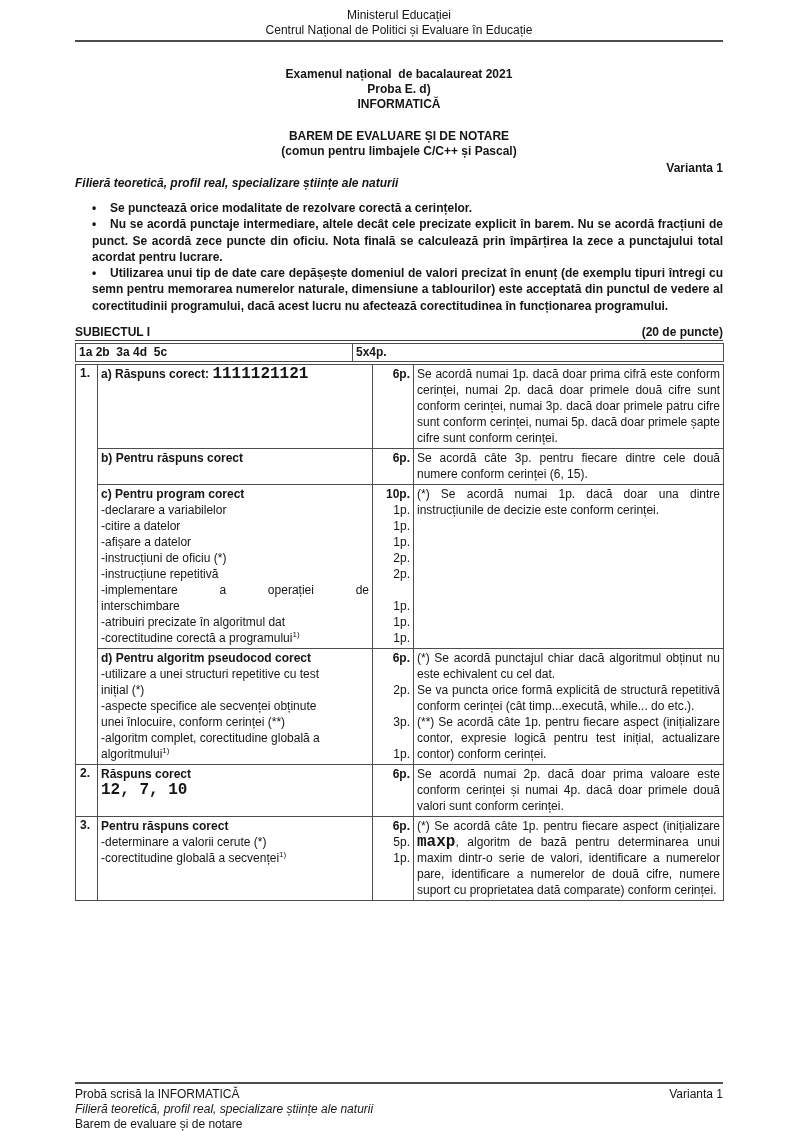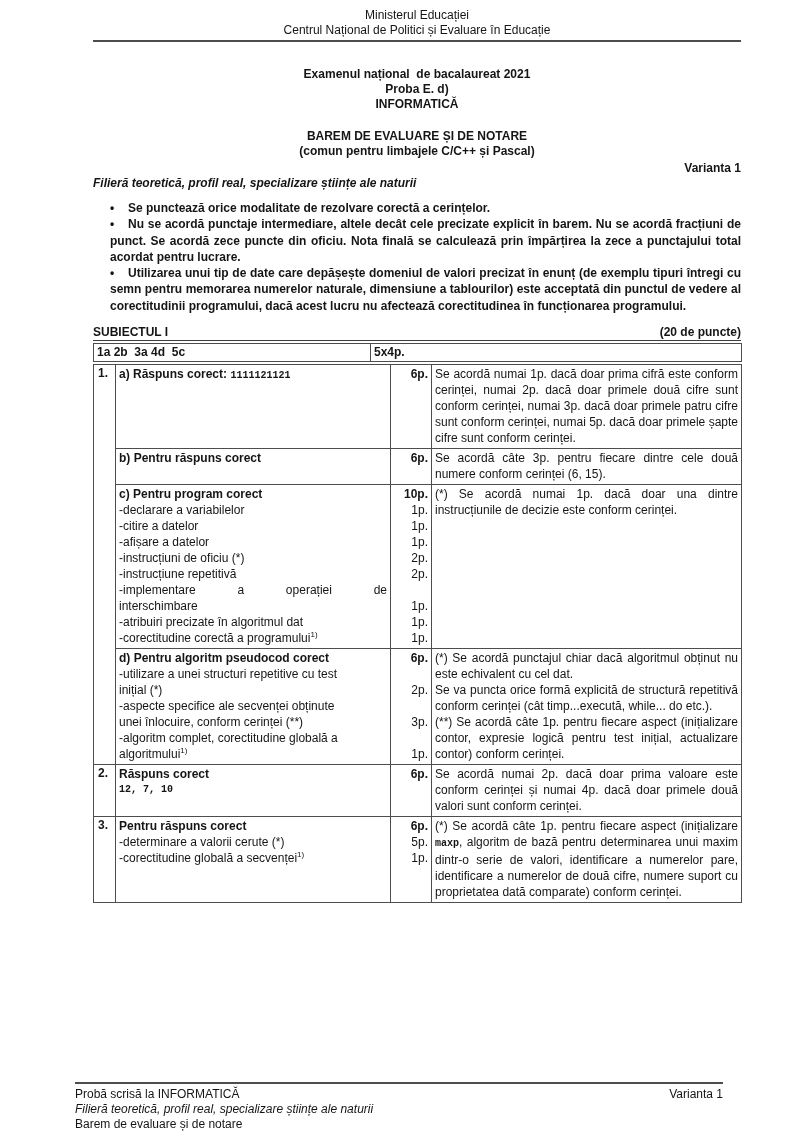--- a/index.html
+++ b/index.html
@@ -1,21 +1,21 @@
 <!DOCTYPE html>
 <html><head>
 <meta charset="utf-8">
 <style>
   html,body { margin:0; padding:0; background:#e8e8e8; }
   .page {
     width:800px; height:1132px; position:relative; background:#ffffff;
     color:#151515; font-family:"Liberation Sans", sans-serif; font-size:12px;
     margin:0 auto; overflow:hidden; box-sizing:border-box;
   }
-  .margins { position:absolute; left:93px; width:648px; top:8px; }
+  .margins { position:absolute; left:75px; width:648px; top:8px; }
 
   
   .org { text-align:center; line-height:15px; }
   .header-rule { border-bottom:2px solid #4d4d4d; margin-top:2px; }
 
   .title-block { text-align:center; font-weight:bold; margin-top:25px; }
   .title-block div { line-height:15px; }
   .pre { white-space:pre-wrap; }
 
   .barem-block { text-align:center; font-weight:bold; margin-top:17px; }
@@ -42,21 +42,21 @@
   td { border:1.4px solid #4d4d4d; vertical-align:top; padding:1px 3px 2px 3px; }
   .t1-answers { font-weight:bold; }
   .t1-scoring { font-weight:bold; }
 
   .num  { font-weight:bold; padding-left:4px; }
   .desc {}
   .pts  { text-align:right; padding-right:3px; }
   .note { text-align:justify; }
   .dl, .pl, .npar, .note div { line-height:16px; min-height:16px; }
   .b { font-weight:bold; }
-  .mono { font-family:"Liberation Mono", monospace; font-weight:bold; font-size:10px; }
+  .mono { font-family:"Liberation Mono", monospace; font-weight:bold; font-size:16px; }
   .jl { text-align:justify; text-align-last:justify; }
   sup.fn { font-size:8px; line-height:0; }
 
   
   .footer { position:absolute; left:75px; width:648px; top:1042px;margin-top:40px; }
   .footer-rule { border-top:2px solid #4d4d4d; }
   .footer-line1 { display:flex; justify-content:space-between; line-height:15px; margin-top:3px; }
   .footer-line2 { font-style:italic; line-height:15px; }
   .footer-line3 { line-height:15px; }
   .footer-page { text-align:center; margin-top:7px; line-height:15px; }

